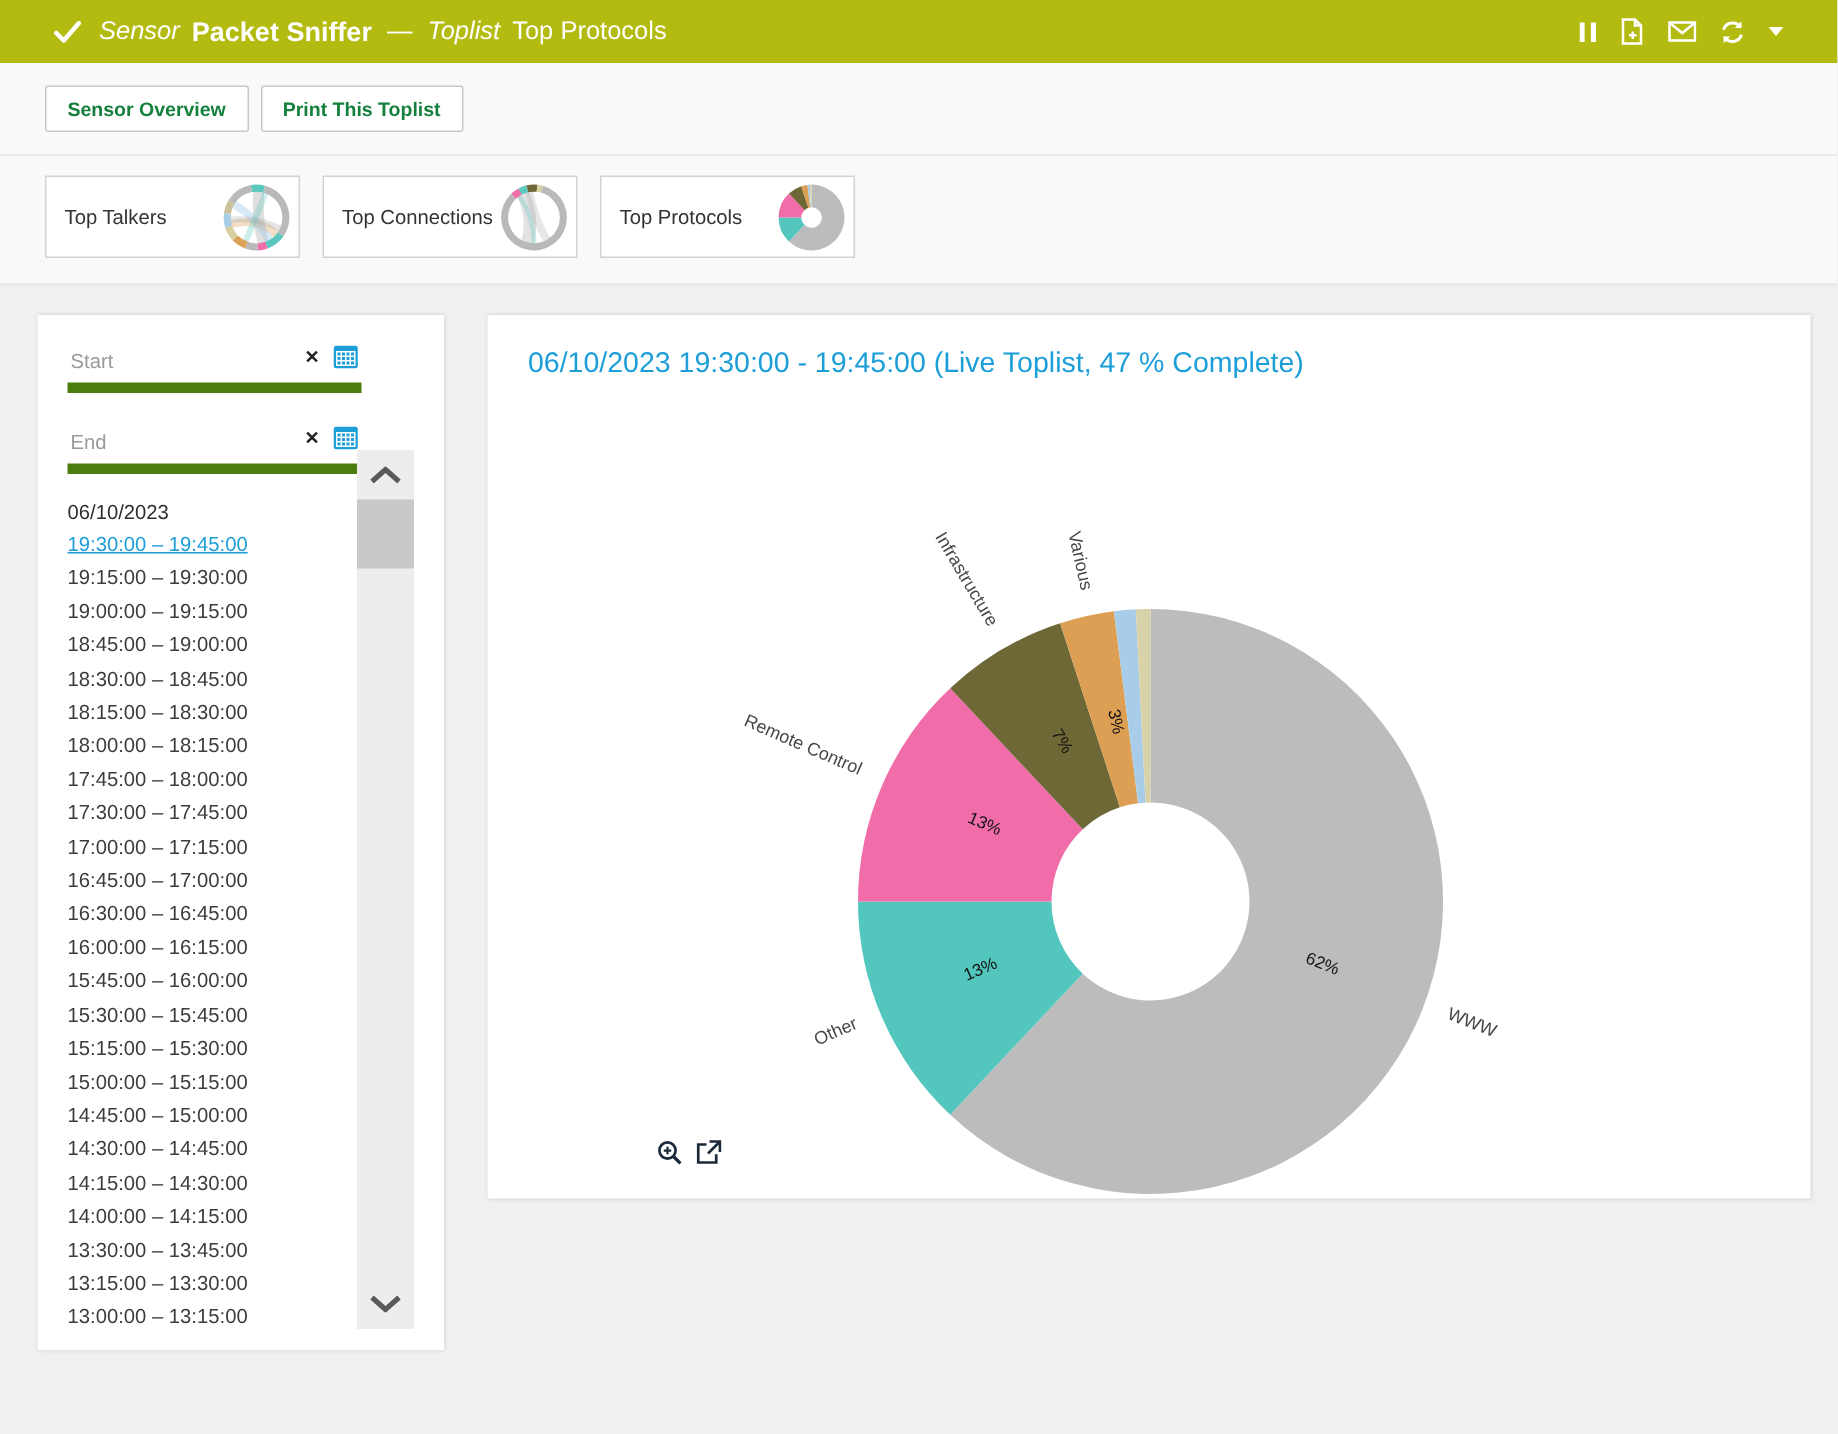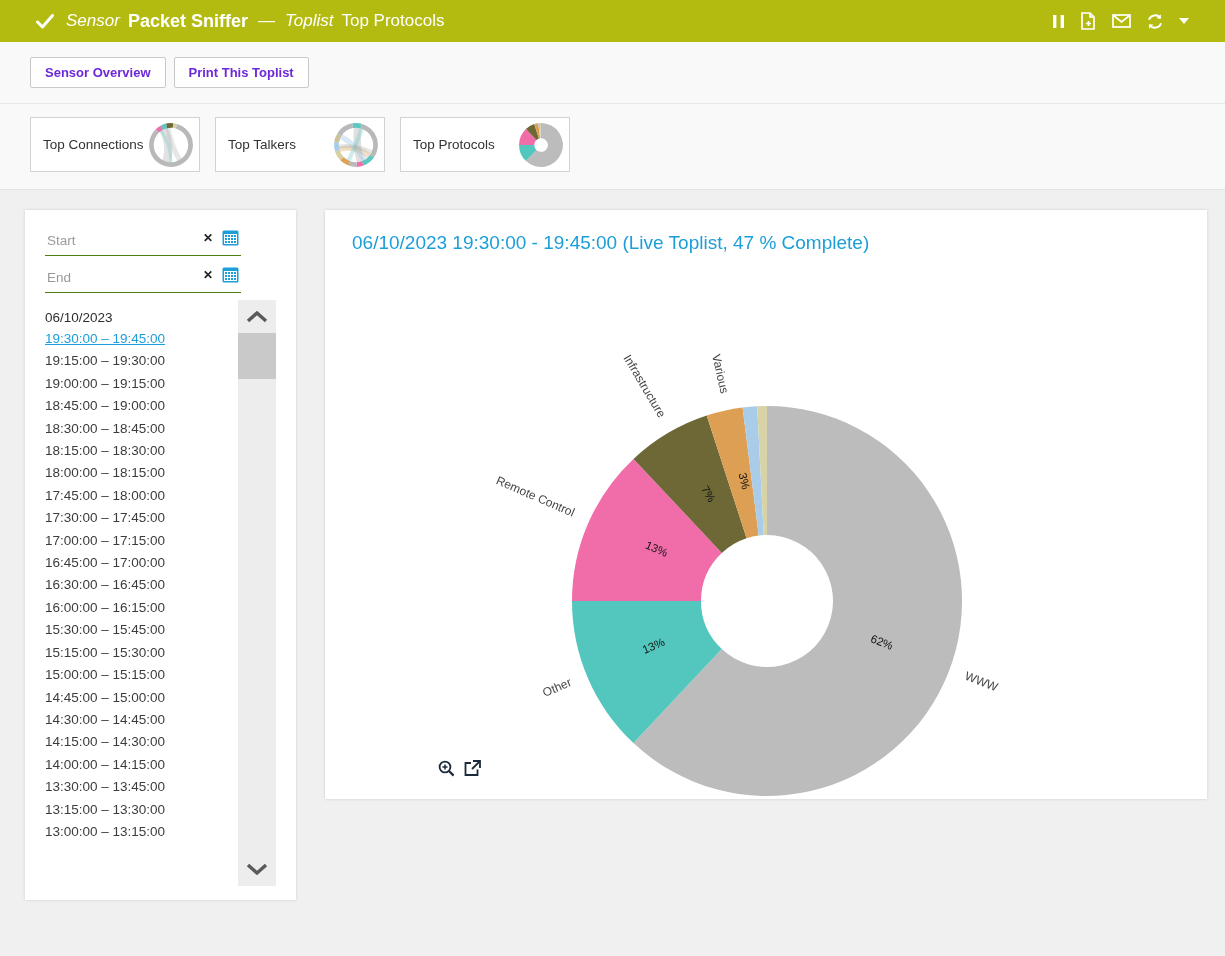--- a/index.html
+++ b/index.html
@@ -20,38 +20,38 @@
   .tb-page{font-size:17px;margin-left:8px;}
   .tb-icons{margin-left:auto;display:flex;align-items:center;gap:15px;}
   .tb-icons .ic{display:flex;align-items:center;cursor:pointer;}
   
   .top-section{
     position:absolute;top:42px;left:0;right:0;height:147px;background:#f9f9f9;
     border-bottom:1px solid #e3e3e3;
   }
   .btn-row{position:absolute;top:15px;left:30px;display:flex;gap:8px;}
   .btn{
-    background:#fff;border:1px solid #c9c9c9;border-radius:2px;color:#6d28d9;
+    background:#fff;border:1px solid #c9c9c9;border-radius:2px;color:#15803d;
     font-weight:bold;font-size:13px;padding:7px 14px;cursor:pointer;
     font-family:"Liberation Sans",sans-serif;
   }
   .rule{position:absolute;left:0;right:0;top:61px;height:0;border-top:1px solid #e7e7e7;}
   .cards-row{position:absolute;top:75px;left:30px;display:flex;gap:15px;}
   .card{
     width:170px;height:55px;background:#fff;border:1px solid #d2d2d2;
     display:flex;align-items:center;justify-content:space-between;
     padding:0 5px 0 12px;box-sizing:border-box;cursor:pointer;
   }
   .card .lbl{font-size:13.5px;color:#333;}
   
   .panel{background:#fff;box-shadow:0 0 3px rgba(0,0,0,0.14);position:absolute;}
   .sidebar{left:25px;top:210px;width:271px;height:690px;box-sizing:border-box;padding:16px 0 0 20px;}
   .mainpanel{left:325px;top:210px;width:882px;height:589px;box-sizing:border-box;}
   
-  .field{position:relative;width:196px;height:29px;border-bottom:1px solid #4d7c0f;margin-bottom:7px;}
+  .field{position:relative;width:196px;height:29px;border-bottom:7px solid #4d7c0f;margin-bottom:18px;}
   .field input{
     border:none;outline:none;background:transparent;width:140px;height:24px;
     font-size:13.5px;color:#333;font-family:"Liberation Sans",sans-serif;padding:2px 0 0 2px;
   }
   .field input::placeholder{color:#9a9a9a;opacity:1;}
   .field .clear{
     position:absolute;right:28px;top:5px;font-size:12px;font-weight:bold;color:#222;cursor:pointer;
   }
   .field .cal{position:absolute;right:2px;top:3px;cursor:pointer;display:flex;}
   
@@ -122,33 +122,20 @@
   </span>
 </div>
 
 <div class="top-section">
   <div class="btn-row">
     <button class="btn">Sensor Overview</button>
     <button class="btn">Print This Toplist</button>
   </div>
   <div class="rule"></div>
   <div class="cards-row">
-    <div class="card">
-      <span class="lbl">Top Connections</span>
-      <svg id="icon-connections" width="46" height="46" viewBox="0 0 44 44">
-          <path d="M15.2 7.5 Q22 22 17.9 37.5" stroke="rgba(160,160,160,0.30)" stroke-width="8" fill="none" stroke-linecap="round"></path>
-          <path d="M19.2 6.2 Q22 22 30.0 35.9" stroke="rgba(160,160,160,0.25)" stroke-width="5" fill="none" stroke-linecap="round"></path>
-          <path d="M12.8 8.9 Q22 22 22.0 38.0" stroke="rgba(92,200,192,0.30)" stroke-width="3" fill="none" stroke-linecap="round"></path>
-          <path d="M7.4 6.9 A21 21 0 0 1 12.1 3.5 L14.3 7.4 A16.5 16.5 0 0 0 10.5 10.1 Z" fill="#ef6fa9"></path>
-          <path d="M12.1 3.5 A21 21 0 0 1 17.3 1.5 L18.3 5.9 A16.5 16.5 0 0 0 14.3 7.4 Z" fill="#5cc8c0"></path>
-          <path d="M17.3 1.5 A21 21 0 0 1 24.2 1.1 L23.7 5.6 A16.5 16.5 0 0 0 18.3 5.9 Z" fill="#6d6836"></path>
-          <path d="M24.2 1.1 A21 21 0 0 1 27.8 1.8 L26.5 6.1 A16.5 16.5 0 0 0 23.7 5.6 Z" fill="#d8cfa0"></path>
-          <path d="M27.8 1.8 A21 21 0 1 1 7.4 6.9 L10.5 10.1 A16.5 16.5 0 1 0 26.5 6.1 Z" fill="#b9b9b9"></path>
-        </svg>
-    </div>
     <div class="card">
       <span class="lbl">Top Talkers</span>
       <svg id="icon-talkers" width="46" height="46" viewBox="0 0 44 44">
           <path d="M23.4 6.1 Q22 22 26.1 37.5" stroke="rgba(150,150,150,0.30)" stroke-width="7" fill="none" stroke-linecap="round"></path>
           <path d="M34.3 32.3 Q22 22 6.5 26.1" stroke="rgba(221,162,88,0.35)" stroke-width="5" fill="none" stroke-linecap="round"></path>
           <path d="M30.0 35.9 Q22 22 8.1 14.0" stroke="rgba(169,205,233,0.45)" stroke-width="5" fill="none" stroke-linecap="round"></path>
           <path d="M27.5 7.0 Q22 22 15.2 36.5" stroke="rgba(92,200,192,0.30)" stroke-width="4" fill="none" stroke-linecap="round"></path>
           <path d="M6.1 23.4 Q22 22 36.5 28.8" stroke="rgba(170,170,170,0.30)" stroke-width="4" fill="none" stroke-linecap="round"></path>
           <path d="M18.4 1.3 A21 21 0 0 1 27.4 1.7 L26.3 6.1 A16.5 16.5 0 0 0 19.1 5.8 Z" fill="#5cc8c0"></path>
           <path d="M27.4 1.7 A21 21 0 0 1 39.2 34.0 L35.5 31.5 A16.5 16.5 0 0 0 26.3 6.1 Z" fill="#b9b9b9"></path>
@@ -156,20 +143,33 @@
           <path d="M29.2 41.7 A21 21 0 0 1 22.7 43.0 L22.6 38.5 A16.5 16.5 0 0 0 27.6 37.5 Z" fill="#ef6fa9"></path>
           <path d="M22.7 43.0 A21 21 0 0 1 14.8 41.7 L16.4 37.5 A16.5 16.5 0 0 0 22.6 38.5 Z" fill="#b9b9b9"></path>
           <path d="M14.8 41.7 A21 21 0 0 1 6.9 36.6 L10.1 33.5 A16.5 16.5 0 0 0 16.4 37.5 Z" fill="#dda258"></path>
           <path d="M6.9 36.6 A21 21 0 0 1 2.0 28.5 L6.3 27.1 A16.5 16.5 0 0 0 10.1 33.5 Z" fill="#d8cfa0"></path>
           <path d="M2.0 28.5 A21 21 0 0 1 1.2 19.1 L5.7 19.7 A16.5 16.5 0 0 0 6.3 27.1 Z" fill="#a9cde9"></path>
           <path d="M1.2 19.1 A21 21 0 0 1 4.2 10.9 L8.0 13.3 A16.5 16.5 0 0 0 5.7 19.7 Z" fill="#c9c29a"></path>
           <path d="M4.2 10.9 A21 21 0 0 1 18.4 1.3 L19.1 5.8 A16.5 16.5 0 0 0 8.0 13.3 Z" fill="#b9b9b9"></path>
         </svg>
     </div>
     <div class="card">
+      <span class="lbl">Top Connections</span>
+      <svg id="icon-connections" width="46" height="46" viewBox="0 0 44 44">
+          <path d="M15.2 7.5 Q22 22 17.9 37.5" stroke="rgba(160,160,160,0.30)" stroke-width="8" fill="none" stroke-linecap="round"></path>
+          <path d="M19.2 6.2 Q22 22 30.0 35.9" stroke="rgba(160,160,160,0.25)" stroke-width="5" fill="none" stroke-linecap="round"></path>
+          <path d="M12.8 8.9 Q22 22 22.0 38.0" stroke="rgba(92,200,192,0.30)" stroke-width="3" fill="none" stroke-linecap="round"></path>
+          <path d="M7.4 6.9 A21 21 0 0 1 12.1 3.5 L14.3 7.4 A16.5 16.5 0 0 0 10.5 10.1 Z" fill="#ef6fa9"></path>
+          <path d="M12.1 3.5 A21 21 0 0 1 17.3 1.5 L18.3 5.9 A16.5 16.5 0 0 0 14.3 7.4 Z" fill="#5cc8c0"></path>
+          <path d="M17.3 1.5 A21 21 0 0 1 24.2 1.1 L23.7 5.6 A16.5 16.5 0 0 0 18.3 5.9 Z" fill="#6d6836"></path>
+          <path d="M24.2 1.1 A21 21 0 0 1 27.8 1.8 L26.5 6.1 A16.5 16.5 0 0 0 23.7 5.6 Z" fill="#d8cfa0"></path>
+          <path d="M27.8 1.8 A21 21 0 1 1 7.4 6.9 L10.5 10.1 A16.5 16.5 0 1 0 26.5 6.1 Z" fill="#b9b9b9"></path>
+        </svg>
+    </div>
+    <div class="card">
       <span class="lbl">Top Protocols</span>
       <svg id="icon-protocols" width="46" height="46" viewBox="0 0 44 44">
           <path d="M22.0 1.0 A21 21 0 1 1 7.6 37.3 L17.6 26.7 A6.5 6.5 0 1 0 22.0 15.5 Z" fill="#bdbcbc"></path>
           <path d="M7.6 37.3 A21 21 0 0 1 1.0 22.0 L15.5 22.0 A6.5 6.5 0 0 0 17.6 26.7 Z" fill="#53c6bd"></path>
           <path d="M1.0 22.0 A21 21 0 0 1 7.6 6.7 L17.6 17.3 A6.5 6.5 0 0 0 15.5 22.0 Z" fill="#f06daa"></path>
           <path d="M7.6 6.7 A21 21 0 0 1 15.5 2.0 L20.0 15.8 A6.5 6.5 0 0 0 17.6 17.3 Z" fill="#6d6836"></path>
           <path d="M15.5 2.0 A21 21 0 0 1 19.4 1.2 L21.2 15.6 A6.5 6.5 0 0 0 20.0 15.8 Z" fill="#dd9f53"></path>
           <path d="M19.4 1.2 A21 21 0 0 1 20.9 1.0 L21.7 15.5 A6.5 6.5 0 0 0 21.2 15.6 Z" fill="#a9cde9"></path>
           <path d="M20.9 1.0 A21 21 0 0 1 22.0 1.0 L22.0 15.5 A6.5 6.5 0 0 0 21.7 15.5 Z" fill="#d8d2a8"></path>
         </svg>
@@ -209,20 +209,21 @@
       <div class="time-item">18:45:00 – 19:00:00</div>
       <div class="time-item">18:30:00 – 18:45:00</div>
       <div class="time-item">18:15:00 – 18:30:00</div>
       <div class="time-item">18:00:00 – 18:15:00</div>
       <div class="time-item">17:45:00 – 18:00:00</div>
       <div class="time-item">17:30:00 – 17:45:00</div>
       <div class="time-item">17:00:00 – 17:15:00</div>
       <div class="time-item">16:45:00 – 17:00:00</div>
       <div class="time-item">16:30:00 – 16:45:00</div>
       <div class="time-item">16:00:00 – 16:15:00</div>
+      <div class="time-item">15:45:00 – 16:00:00</div>
       <div class="time-item">15:30:00 – 15:45:00</div>
       <div class="time-item">15:15:00 – 15:30:00</div>
       <div class="time-item">15:00:00 – 15:15:00</div>
       <div class="time-item">14:45:00 – 15:00:00</div>
       <div class="time-item">14:30:00 – 14:45:00</div>
       <div class="time-item">14:15:00 – 14:30:00</div>
       <div class="time-item">14:00:00 – 14:15:00</div>
       <div class="time-item">13:30:00 – 13:45:00</div>
       <div class="time-item">13:15:00 – 13:30:00</div>
       <div class="time-item">13:00:00 – 13:15:00</div>

